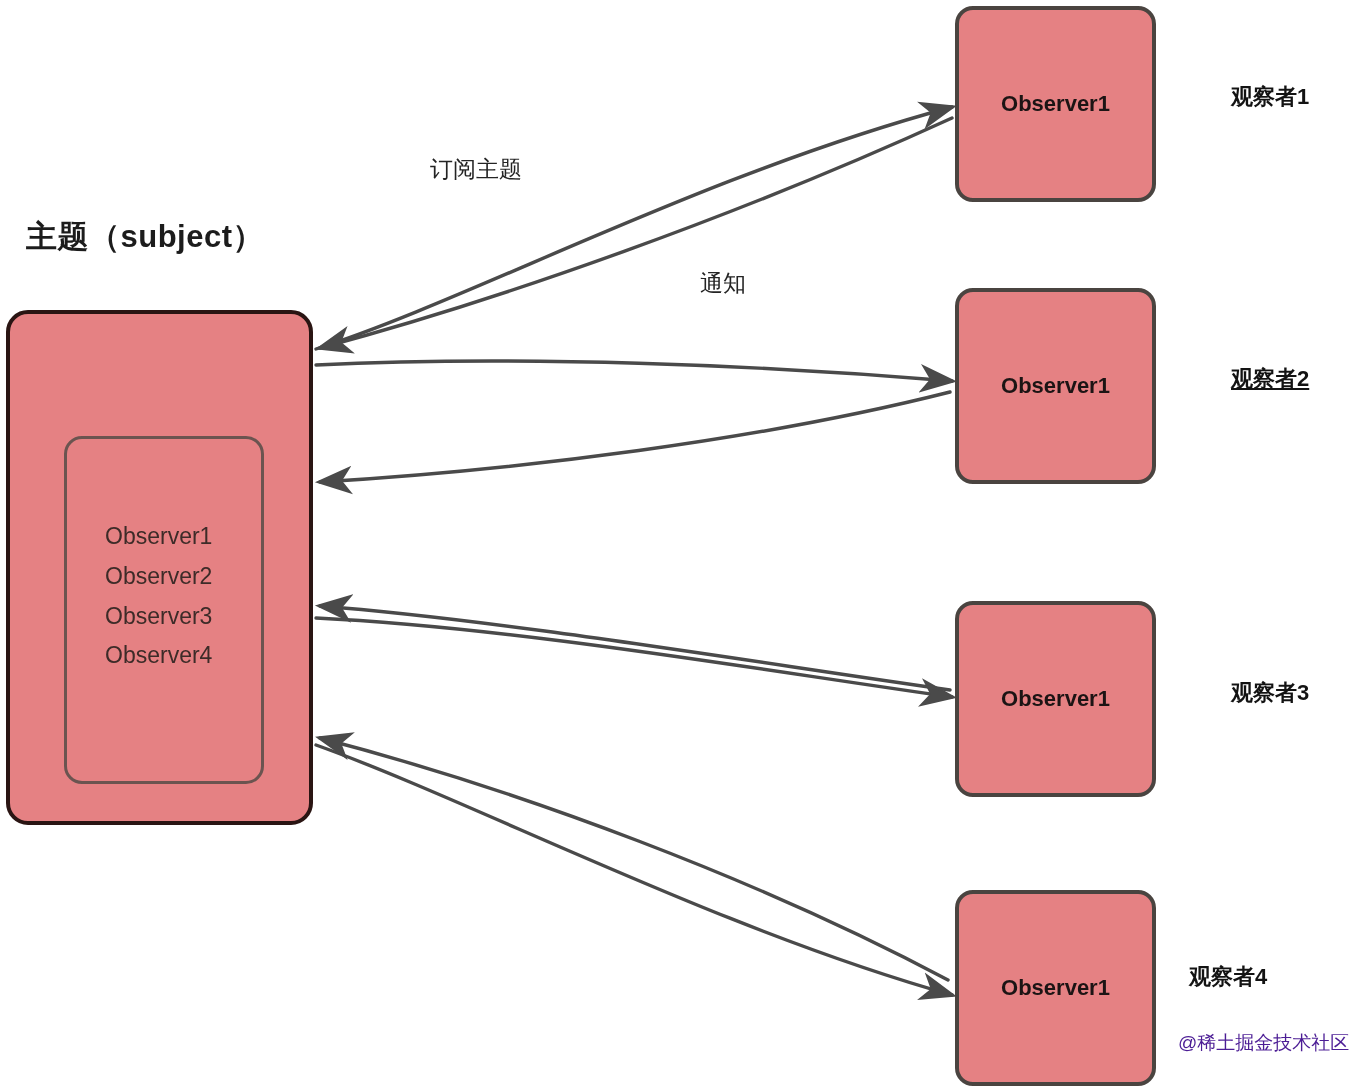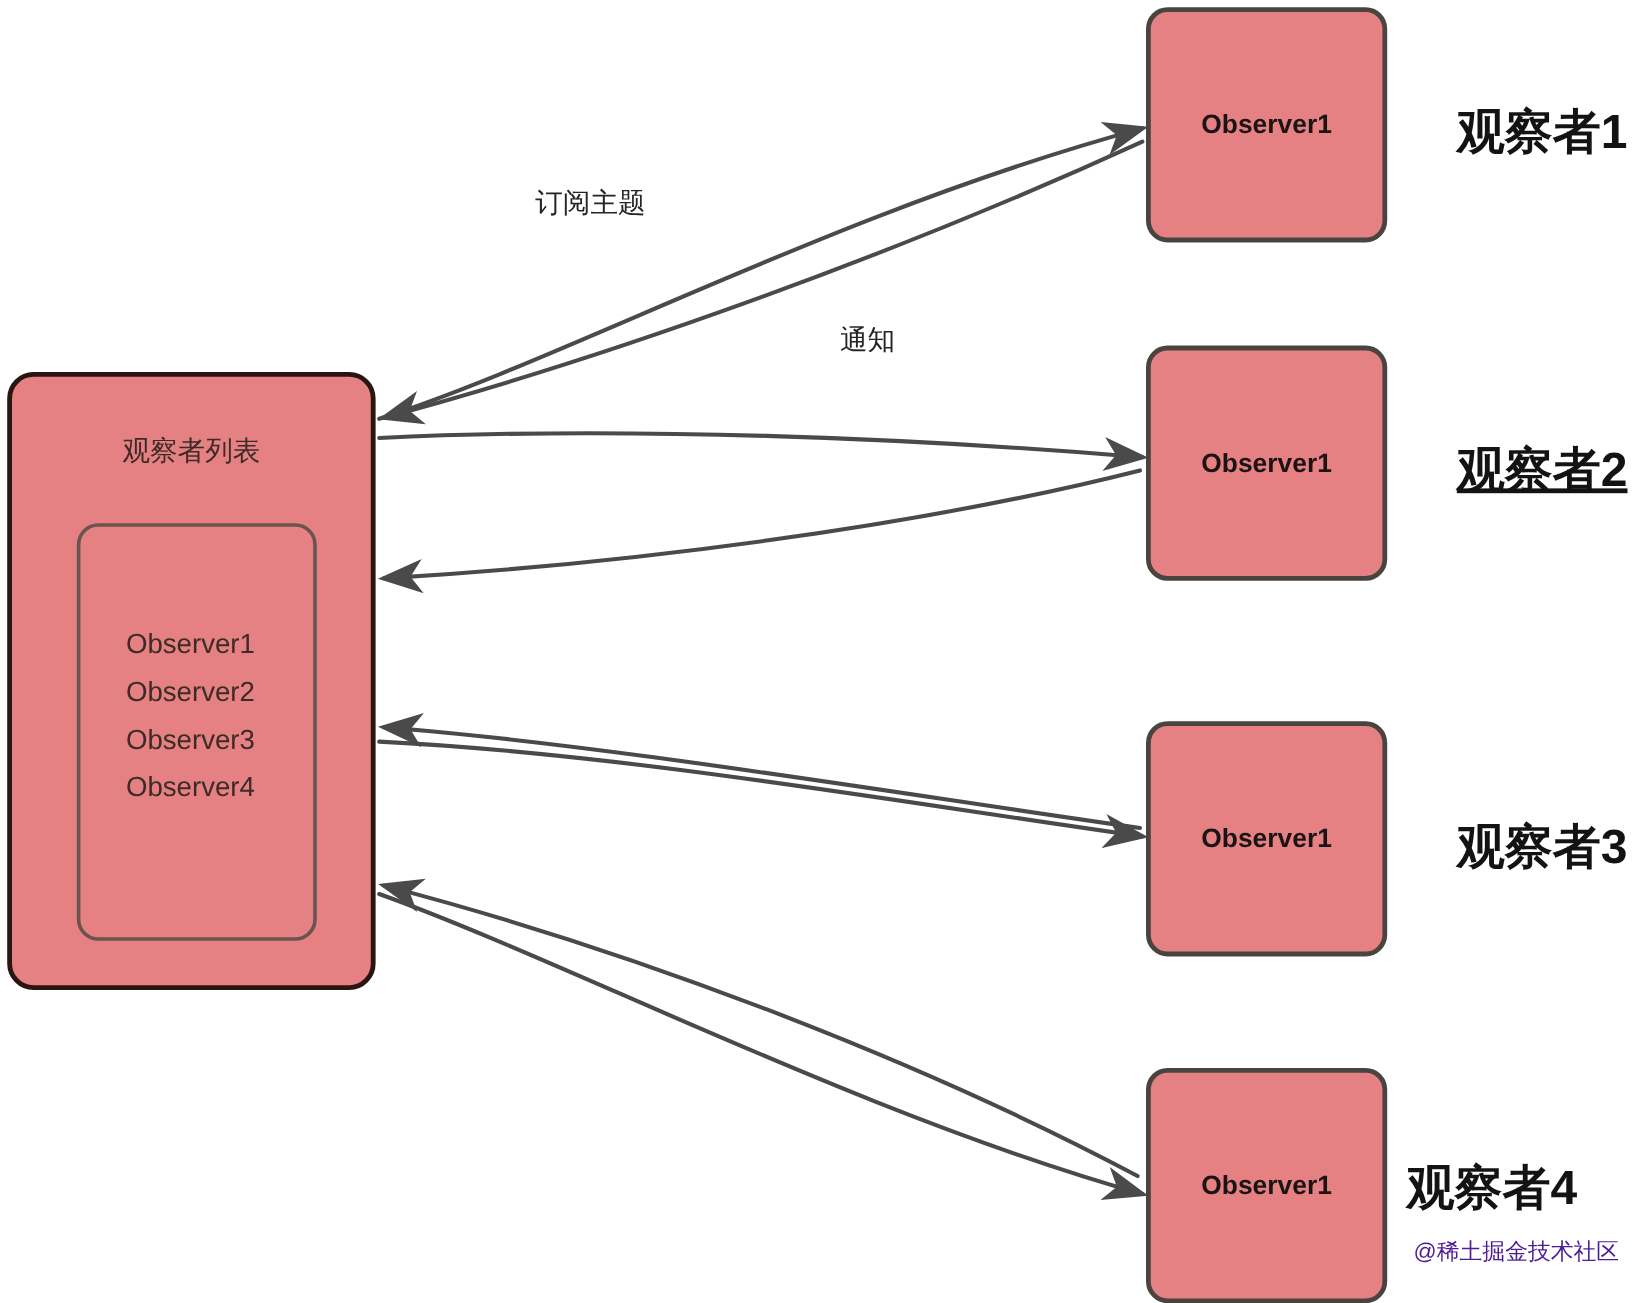--- a/index.html
+++ b/index.html
@@ -97,24 +97,25 @@
     justify-content: center;
   }
   .observer-node-label {
     font-size: 22px;
     font-weight: bold;
     color: #1c1414;
     white-space: nowrap;
   }
   .observer-caption {
     position: absolute;
-    font-size: 40px;
+    font-size: 22px;
     font-weight: bold;
     color: #131313;
     white-space: nowrap;
+    margin-left: 17px;
   }
 
   
   .edge-label {
     position: absolute;
     font-size: 23px;
     color: #242424;
     white-space: nowrap;
   }
 
@@ -153,35 +154,35 @@
       <path d="M 316,618 C 520,628 760,670 952,697" marker-end="url(#ah)"></path>
 
       <path d="M 950,690 C 740,660 500,620 320,606" marker-end="url(#ah)"></path>
 
       <path d="M 316,745 C 470,800 720,930 952,995" marker-end="url(#ah)"></path>
 
       <path d="M 948,980 C 760,880 520,790 320,738" marker-end="url(#ah)"></path>
     </g>
   </svg>
 
+  <div class="subject-title">主题（subject）</div>
 
   <div class="subject-box">
-    <div class="subject-box-heading">观察者列表</div>
 
     <div class="observer-list-box">
       <div class="observer-list-items">
         <div class="observer-list-item">Observer1</div>
         <div class="observer-list-item">Observer2</div>
         <div class="observer-list-item">Observer3</div>
         <div class="observer-list-item">Observer4</div>
       </div>
     </div>
   </div>
 
-  <div class="edge-label" style="left:430px; top:154px;margin-left:16px;">订阅主题</div>
+  <div class="edge-label" style="left:430px; top:154px;">订阅主题</div>
   <div class="edge-label" style="left:700px; top:268px;font-family:Liberation Serif, serif;">通知</div>
 
   <div class="observer-node" style="left:955px; top:6px; width:201px; height:196px;">
     <span class="observer-node-label">Observer1</span>
   </div>
   <div class="observer-caption" style="left:1214px; top:82px;">观察者1</div>
 
   <div class="observer-node" style="left:955px; top:288px; width:201px; height:196px;">
     <span class="observer-node-label">Observer1</span>
   </div>

